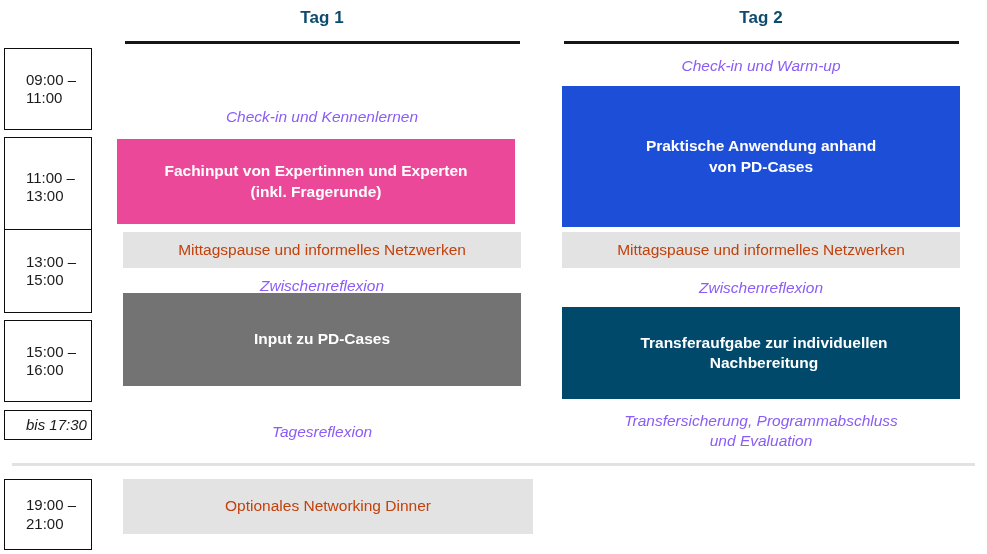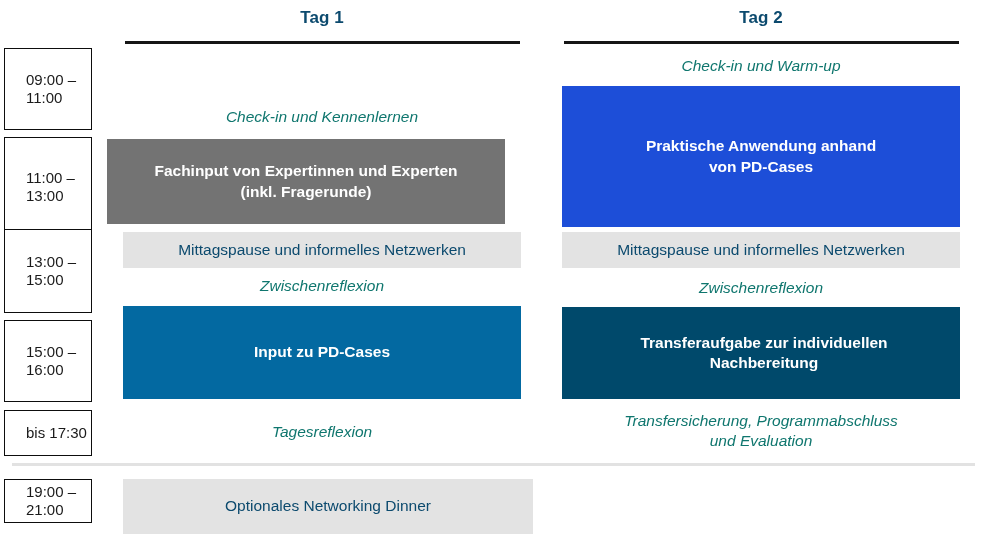--- a/index.html
+++ b/index.html
@@ -64,30 +64,30 @@
     justify-content: center;
     text-align: center;
     padding: 2px 10px;
     line-height: 1.3;
     white-space: pre-line;
   }
   .block.plain {
     background: transparent;
     font-style: italic;
     font-size: 15.5px;
-    color: #0f766e;
+    color: #8b5cf6;
   }
   .block.solid {
     font-weight: bold;
     font-size: 15.5px;
     color: #ffffff;
   }
   .block.muted {
     font-size: 15.5px;
-    color: #0c4a6e;
+    color: #c2410c;
   }
 
   
   .divider {
     position: absolute;
     background: #e2e2e2;
     height: 3px;
   }
 </style>
 </head>
@@ -102,36 +102,36 @@
   <div class="day-rule" style="left:564px; top:41px; width:395px;"></div>
 
   <div class="time-box" style="top:48px;  height:82px;">09:00 –
 11:00</div>
   <div class="time-box" style="top:137px; height:100px;">11:00 –
 13:00</div>
   <div class="time-box" style="top:229px; height:84px;">13:00 –
 15:00</div>
   <div class="time-box" style="top:320px; height:82px;">15:00 –
 16:00</div>
-  <div class="time-box" style="top:410px; height:46px;">bis 17:30</div>
-  <div class="time-box" style="top:479px; height:44px;">19:00 –
+  <div class="time-box" style="top:410px; height:30px;font-style:italic;">bis 17:30</div>
+  <div class="time-box" style="top:479px; height:71px;">19:00 –
 21:00</div>
 
   <div class="divider" style="left:12px; top:463px; width:963px;"></div>
 
   <div class="block plain" style="left:123px; top:95px; width:398px; height:44px;">Check-in und Kennenlernen</div>
 
-  <div class="block solid" style="left:107px; top:139px; width:398px; height:85px; background:#737373;">Fachinput von Expertinnen und Experten
+  <div class="block solid" style="left:117px; top:139px; width:398px; height:85px; background:#ec4899;">Fachinput von Expertinnen und Experten
 (inkl. Fragerunde)</div>
 
   <div class="block muted" style="left:123px; top:232px; width:398px; height:36px; background:#e3e3e3;">Mittagspause und informelles Netzwerken</div>
 
   <div class="block plain" style="left:123px; top:270px; width:398px; height:32px;">Zwischenreflexion</div>
 
-  <div class="block solid" style="left:123px; top:306px; width:398px; height:93px; background:#0369a1;">Input zu PD-Cases</div>
+  <div class="block solid" style="left:123px; top:293px; width:398px; height:93px; background:#737373;">Input zu PD-Cases</div>
 
   <div class="block plain" style="left:123px; top:412px; width:398px; height:40px;">Tagesreflexion</div>
 
   <div class="block muted" style="left:123px; top:479px; width:410px; height:55px; background:#e3e3e3;">Optionales Networking Dinner</div>
 
   <div class="block plain" style="left:562px; top:50px; width:398px; height:32px;">Check-in und Warm-up</div>
 
   <div class="block solid" style="left:562px; top:86px; width:398px; height:141px; background:#1d4ed8;">Praktische Anwendung anhand
 von PD-Cases</div>
 

